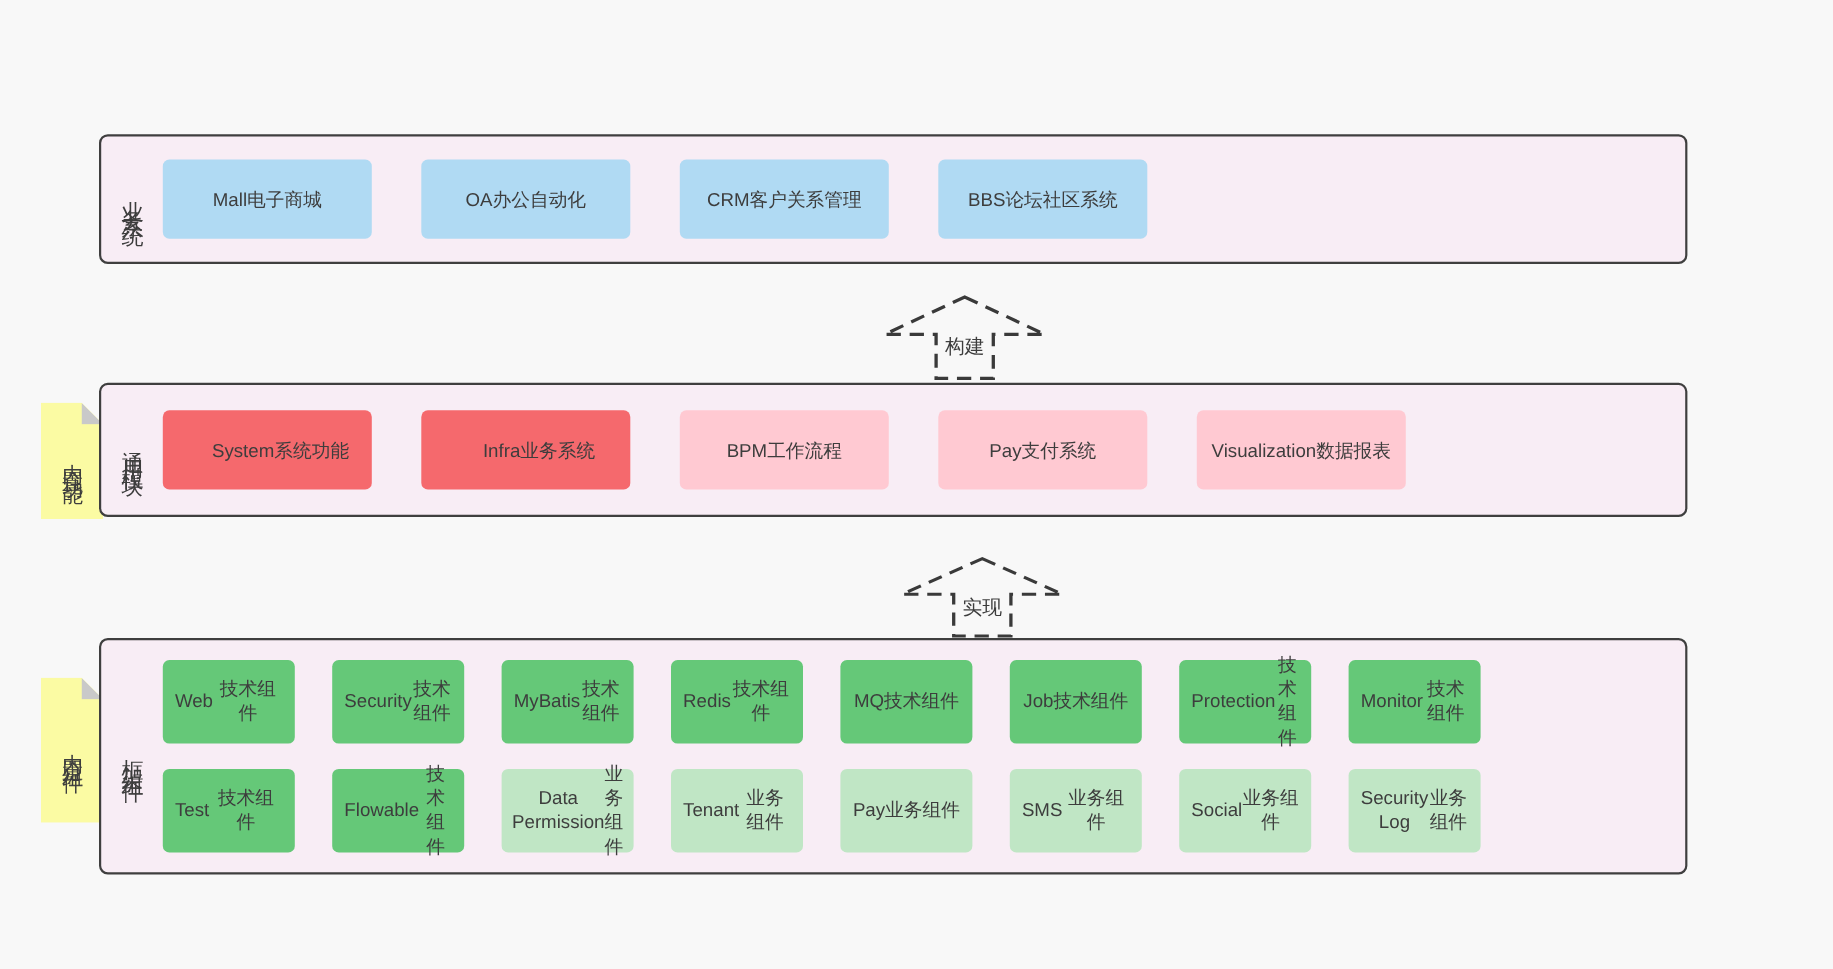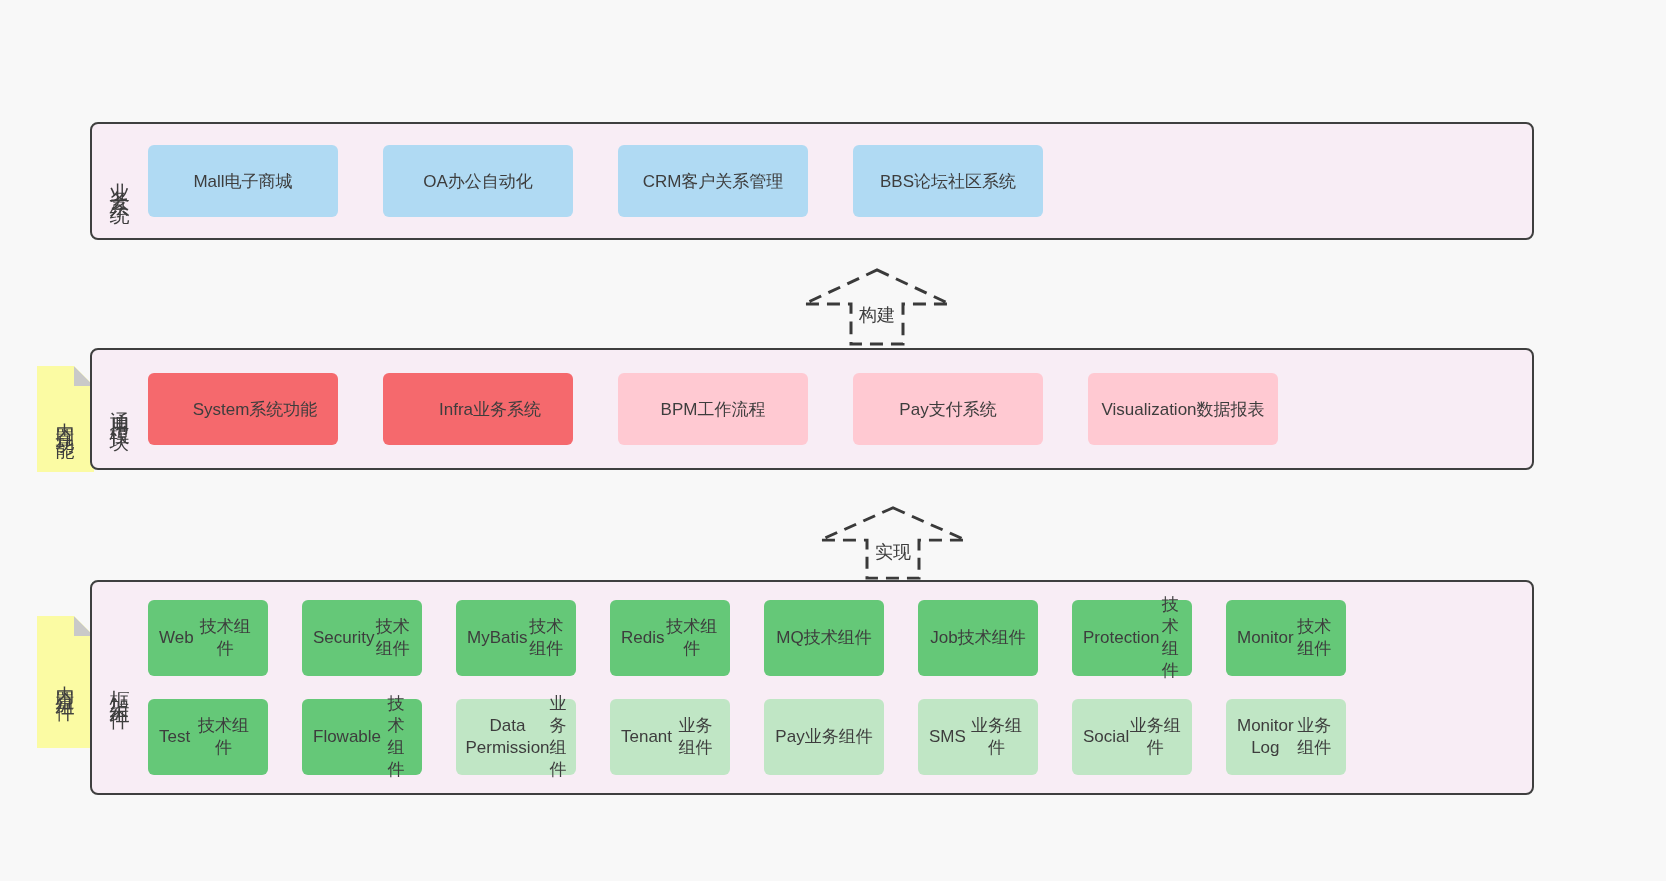--- a/index.html
+++ b/index.html
@@ -265,20 +265,20 @@
           </div>
           <div class="box green-light">
             <div class="box-title">SMS</div>
             <div class="box-subtitle">业务组件</div>
           </div>
           <div class="box green-light">
             <div class="box-title">Social</div>
             <div class="box-subtitle">业务组件</div>
           </div>
           <div class="box green-light">
-            <div class="box-title">Monitor Log</div>
+            <div class="box-title">Security Log</div>
             <div class="box-subtitle">业务组件</div>
           </div>
         </div>
       </div>
   </div>
 
 </div>
 
 </body></html>

